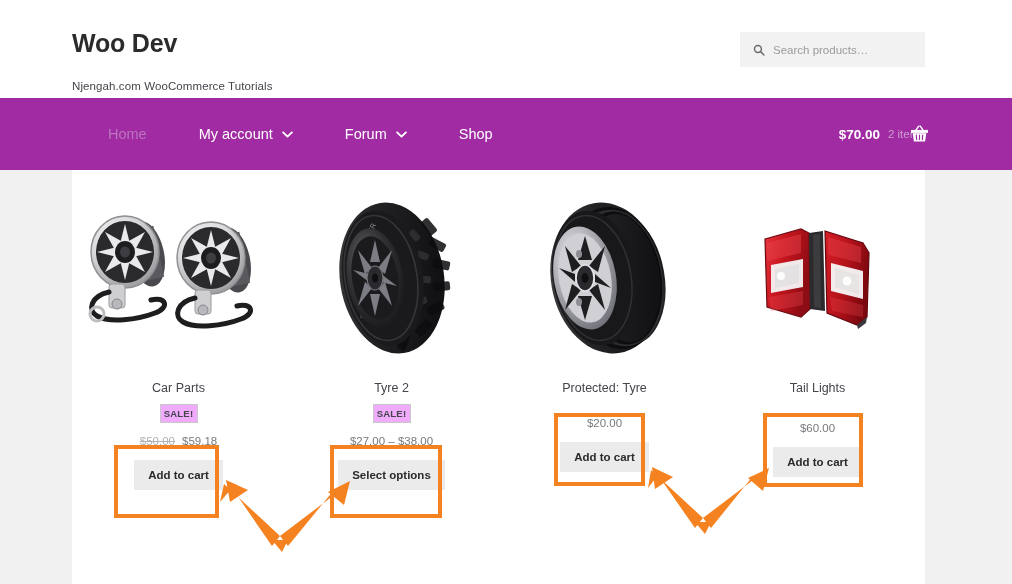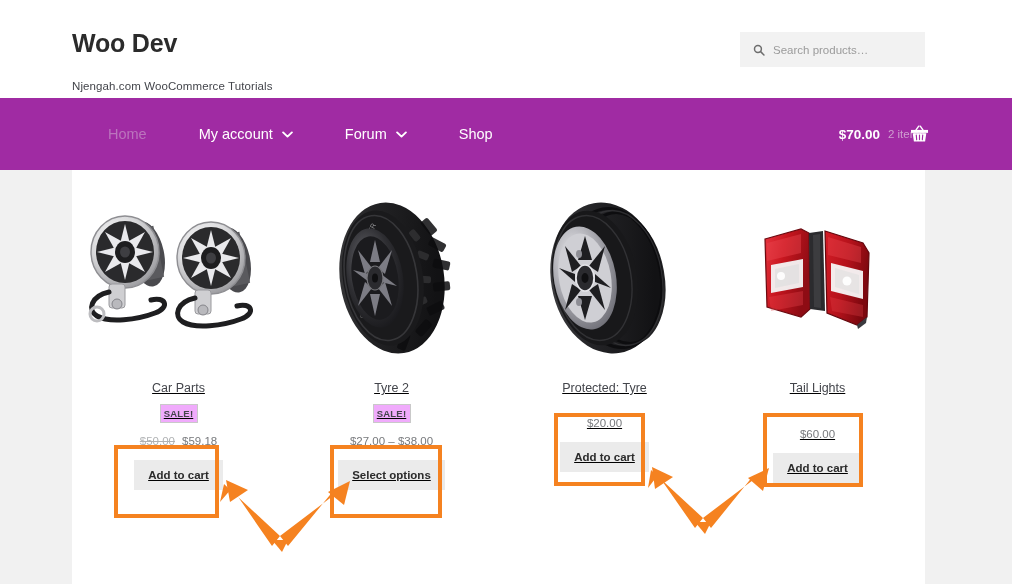--- a/index.html
+++ b/index.html
@@ -157,21 +157,20 @@
     width: 853px;
     height: 414px;
     background: #ffffff;
   }
 
   .product-grid {
     position: absolute;
     left: 0; top: 0;
     width: 853px;
     display: flex;
-    text-decoration: underline;
   }
   .product {
     width: 213px;
     position: relative;
     padding-top: 18px;
   }
 
   .product-thumb {
     height: 180px;
     display: flex;
@@ -527,21 +526,21 @@
             <path d="M72 18 L110 30 L116 40 L114 104 L104 112 L74 100 Z" fill="url(#redR)" stroke="#64070d" stroke-width="1.2"></path>
             <path d="M78 50 L110 58 L110 86 L78 78 Z" fill="#f7f7f7" opacity="0.95"></path>
             <path d="M82 55 L106 62 L106 81 L82 74 Z" fill="#e0e0e0" opacity="0.65"></path>
             <circle cx="94" cy="68" r="4.5" fill="#ffffff" opacity="0.9"></circle>
             <path d="M75 24 L108 34 L108 50 L75 42 Z" fill="#e8454d" opacity="0.4"></path>
             <path d="M77 84 L110 92 L110 104 L79 98 Z" fill="#e8454d" opacity="0.3"></path>
             <path d="M104 112 L114 104 L113 110 L105 116 Z" fill="#3a3a3e"></path>
           </svg>
         </div>
         <div class="product-title">Tail Lights</div>
-        <div class="price-line" style="margin-top:30px;text-align:center;">
+        <div class="price-line" style="margin-top:24px;text-align:center;">
           <span>$60.00</span>
         </div>
         <button class="add-btn">Add to cart</button>
       </div>
 
     </div>
   </main>
 
   <div class="anno-box" style="left:114px; top:445px; width:105px; height:73px;"></div>
 

